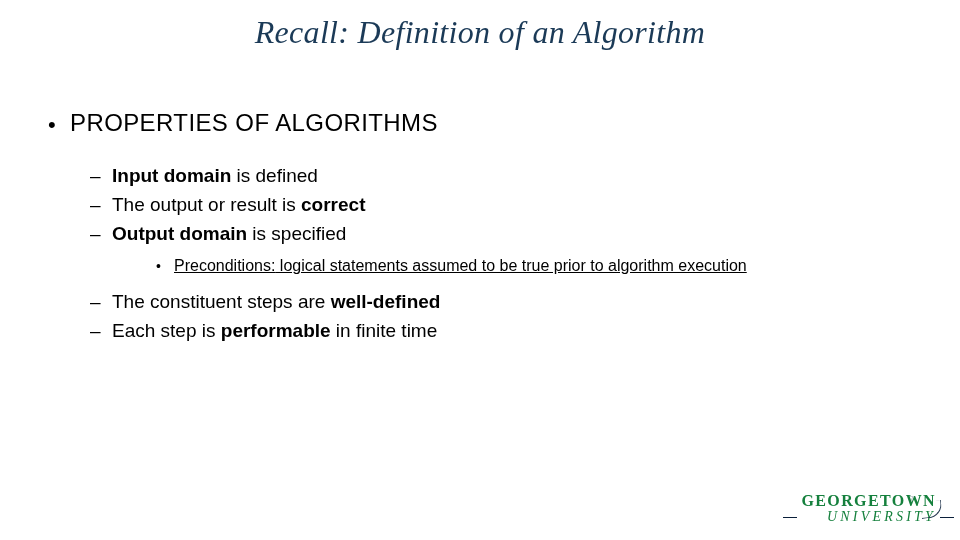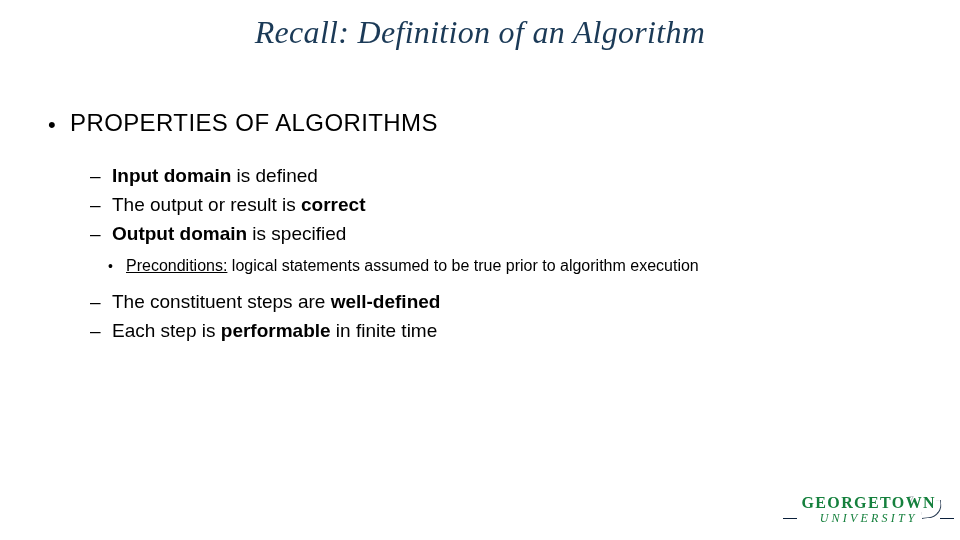--- a/index.html
+++ b/index.html
@@ -56,22 +56,23 @@
     margin-left: 42px;
     margin-bottom: 1px;
   }
   .level2 .dash {
     display: inline-block;
     width: 22px;
   }
   .level3 {
     font-size: 16px;
     line-height: 1.5;
-    margin-left: 60px;
+    margin-left: 108px;
     margin-bottom: 0;
+    text-decoration: underline;
   }
   .level3 .dot {
     display: inline-block;
     width: 18px;
     font-size: 14px;
   }
   .spacer-before-preconditions {
     height: 6px;
   }
   .spacer-after-postconditions {
@@ -89,25 +90,25 @@
     font-family: Liberation Serif, serif;
     line-height: 1.0;
   }
   .logo-top {
     font-size: 16px;
     letter-spacing: 1.4px;
     font-weight: 600;
     position: relative;
   }
   .logo-bottom {
-    font-size: 12px;
+    font-size: 14px;
     letter-spacing: 3.2px;
     margin-top: 1px;
     font-style: italic;
-    text-align: center;
+    text-align: right;
     position: relative;
   }
   .logo-lines::before,
   .logo-lines::after {
     content: "";
     position: absolute;
     top: 50%;
     width: 14px;
     height: 1px;
     background: #0a1f3a;

